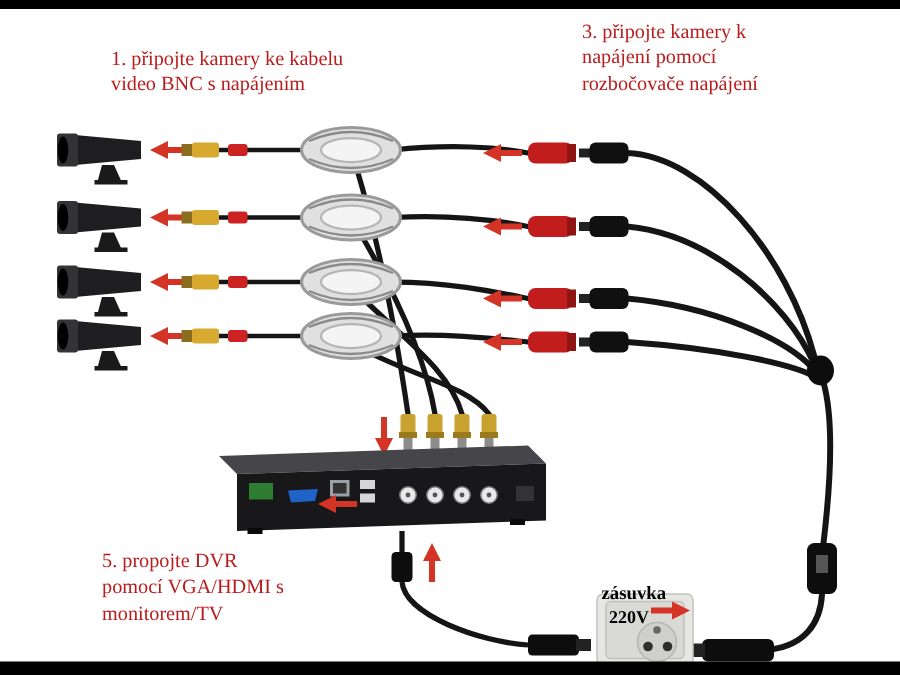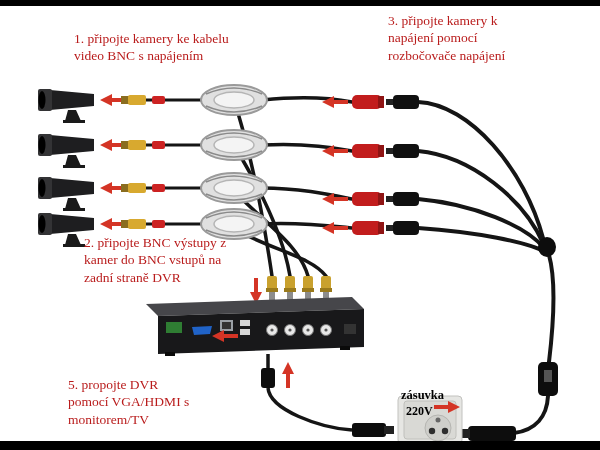--- a/index.html
+++ b/index.html
@@ -4,21 +4,21 @@
 <style>
   html,body{margin:0;padding:0;background:#fff;}
   .stage{position:relative;width:600px;height:450px;background:#ffffff;overflow:hidden;
          font-family:"Liberation Serif",serif;color:#000;}
   .stage svg{position:absolute;left:0;top:0;}
   .instr{position:absolute;font-size:13.5px;line-height:1.28;white-space:pre-line;color:#b91c1c;}
   .s1{left:44px;top:30px;margin-left:30px;}
   .s2{left:84px;top:234px;}
   .s3{left:388px;top:12px;}
   .s4{left:386px;top:304px;}
-  .s5{left:68px;top:376px;}
+  .s5{left:68px;top:365px;}
   .outlet-label{position:absolute;left:401px;top:388px;font-size:12.5px;font-weight:700;text-align:right;}
   .outlet-voltage{position:absolute;left:406px;top:404px;font-size:12px;font-weight:700;text-align:center;}
   .bar{position:absolute;left:0;width:600px;background:#000;}
   .bar-top{top:0;height:6px;}
   .bar-bottom{top:441px;height:9px;}
 </style>
 </head>
 <body>
 
 <div class="stage">
@@ -181,23 +181,20 @@
       <circle cx="438" cy="428" r="13" fill="#cfcfcb" stroke="#b5b5b1"></circle>
       <circle cx="438" cy="420" r="2.5" fill="#666"></circle>
       <circle cx="432" cy="431" r="3.2" fill="#2e2e2e"></circle>
       <circle cx="445" cy="431" r="3.2" fill="#2e2e2e"></circle>
     </g>
     <use href="#arrR" x="434" y="401" fill="var(--c-arrow,#d43425)"></use>
   </svg>
 
   <div class="instr s1">1. připojte kamery ke kabelu
 video BNC s napájením</div>
-  <div class="instr s2">2. připojte BNC výstupy z
-kamer do BNC vstupů na
-zadní straně DVR</div>
   <div class="instr s3">3. připojte kamery k
 napájení pomocí
 rozbočovače napájení</div>
   <div class="instr s5">5. propojte DVR
 pomocí VGA/HDMI s
 monitorem/TV</div>
 
   <div class="outlet-label">zásuvka</div>
   <div class="outlet-voltage">220V</div>
 

